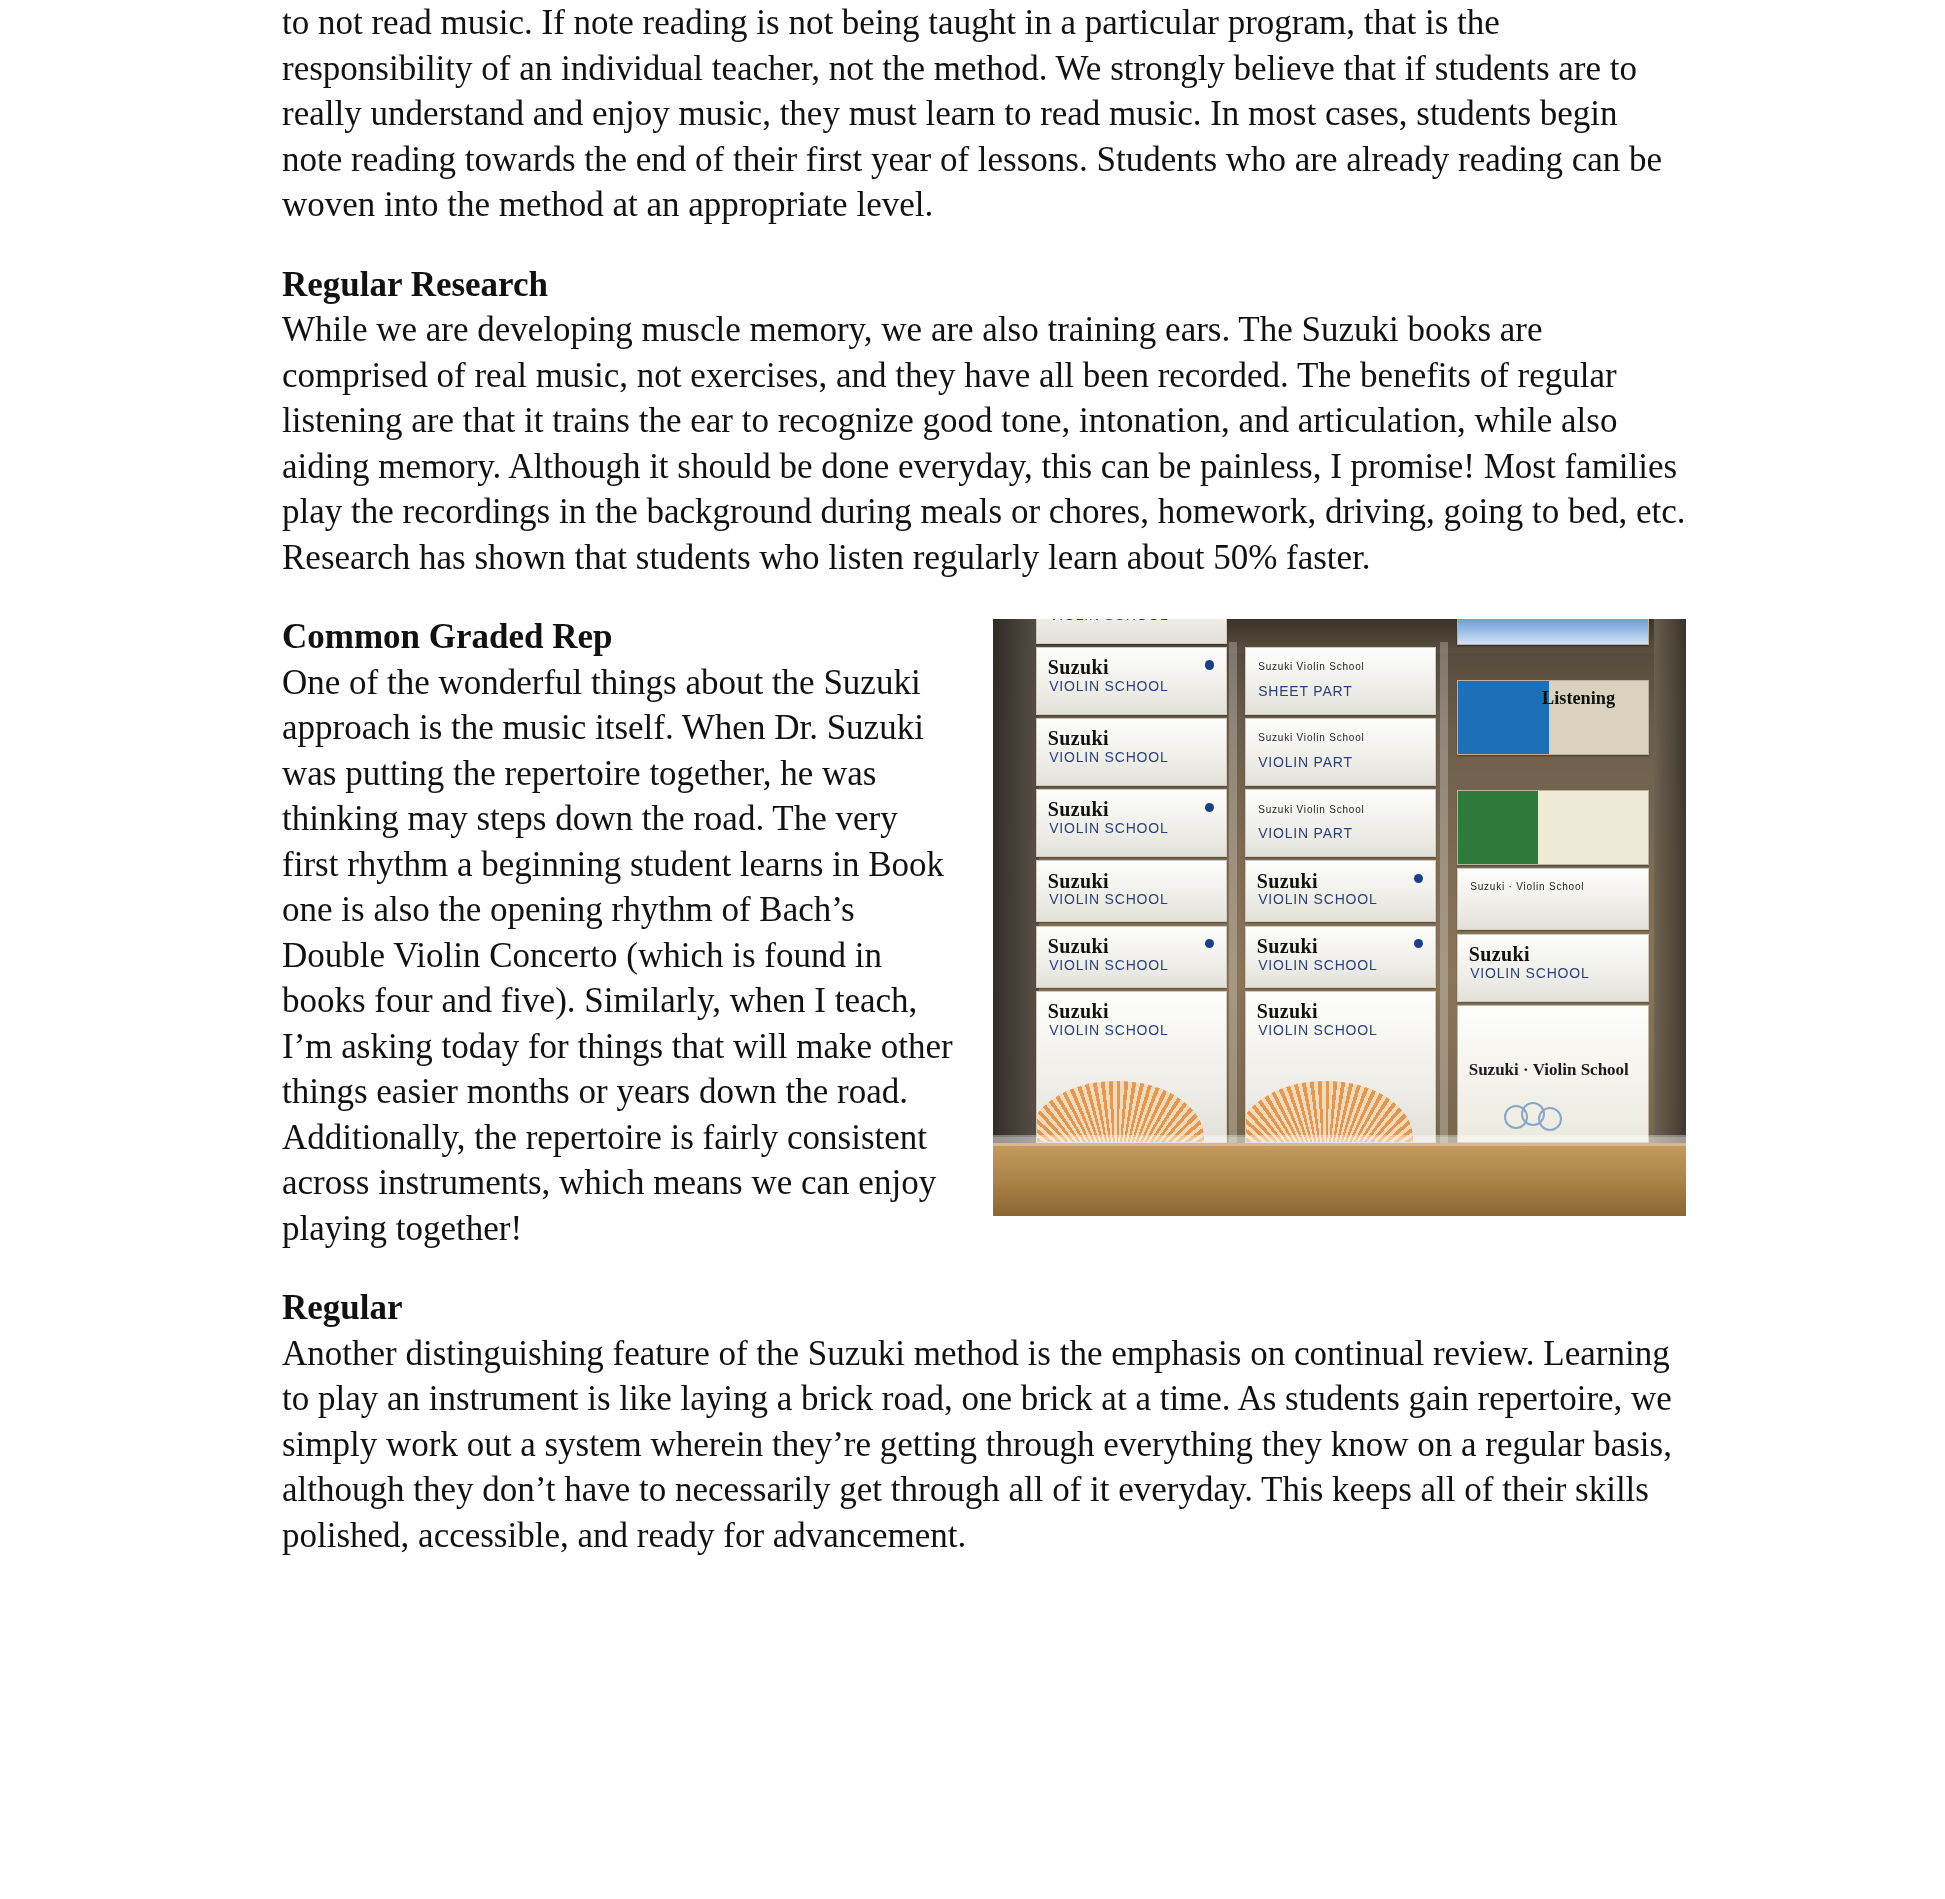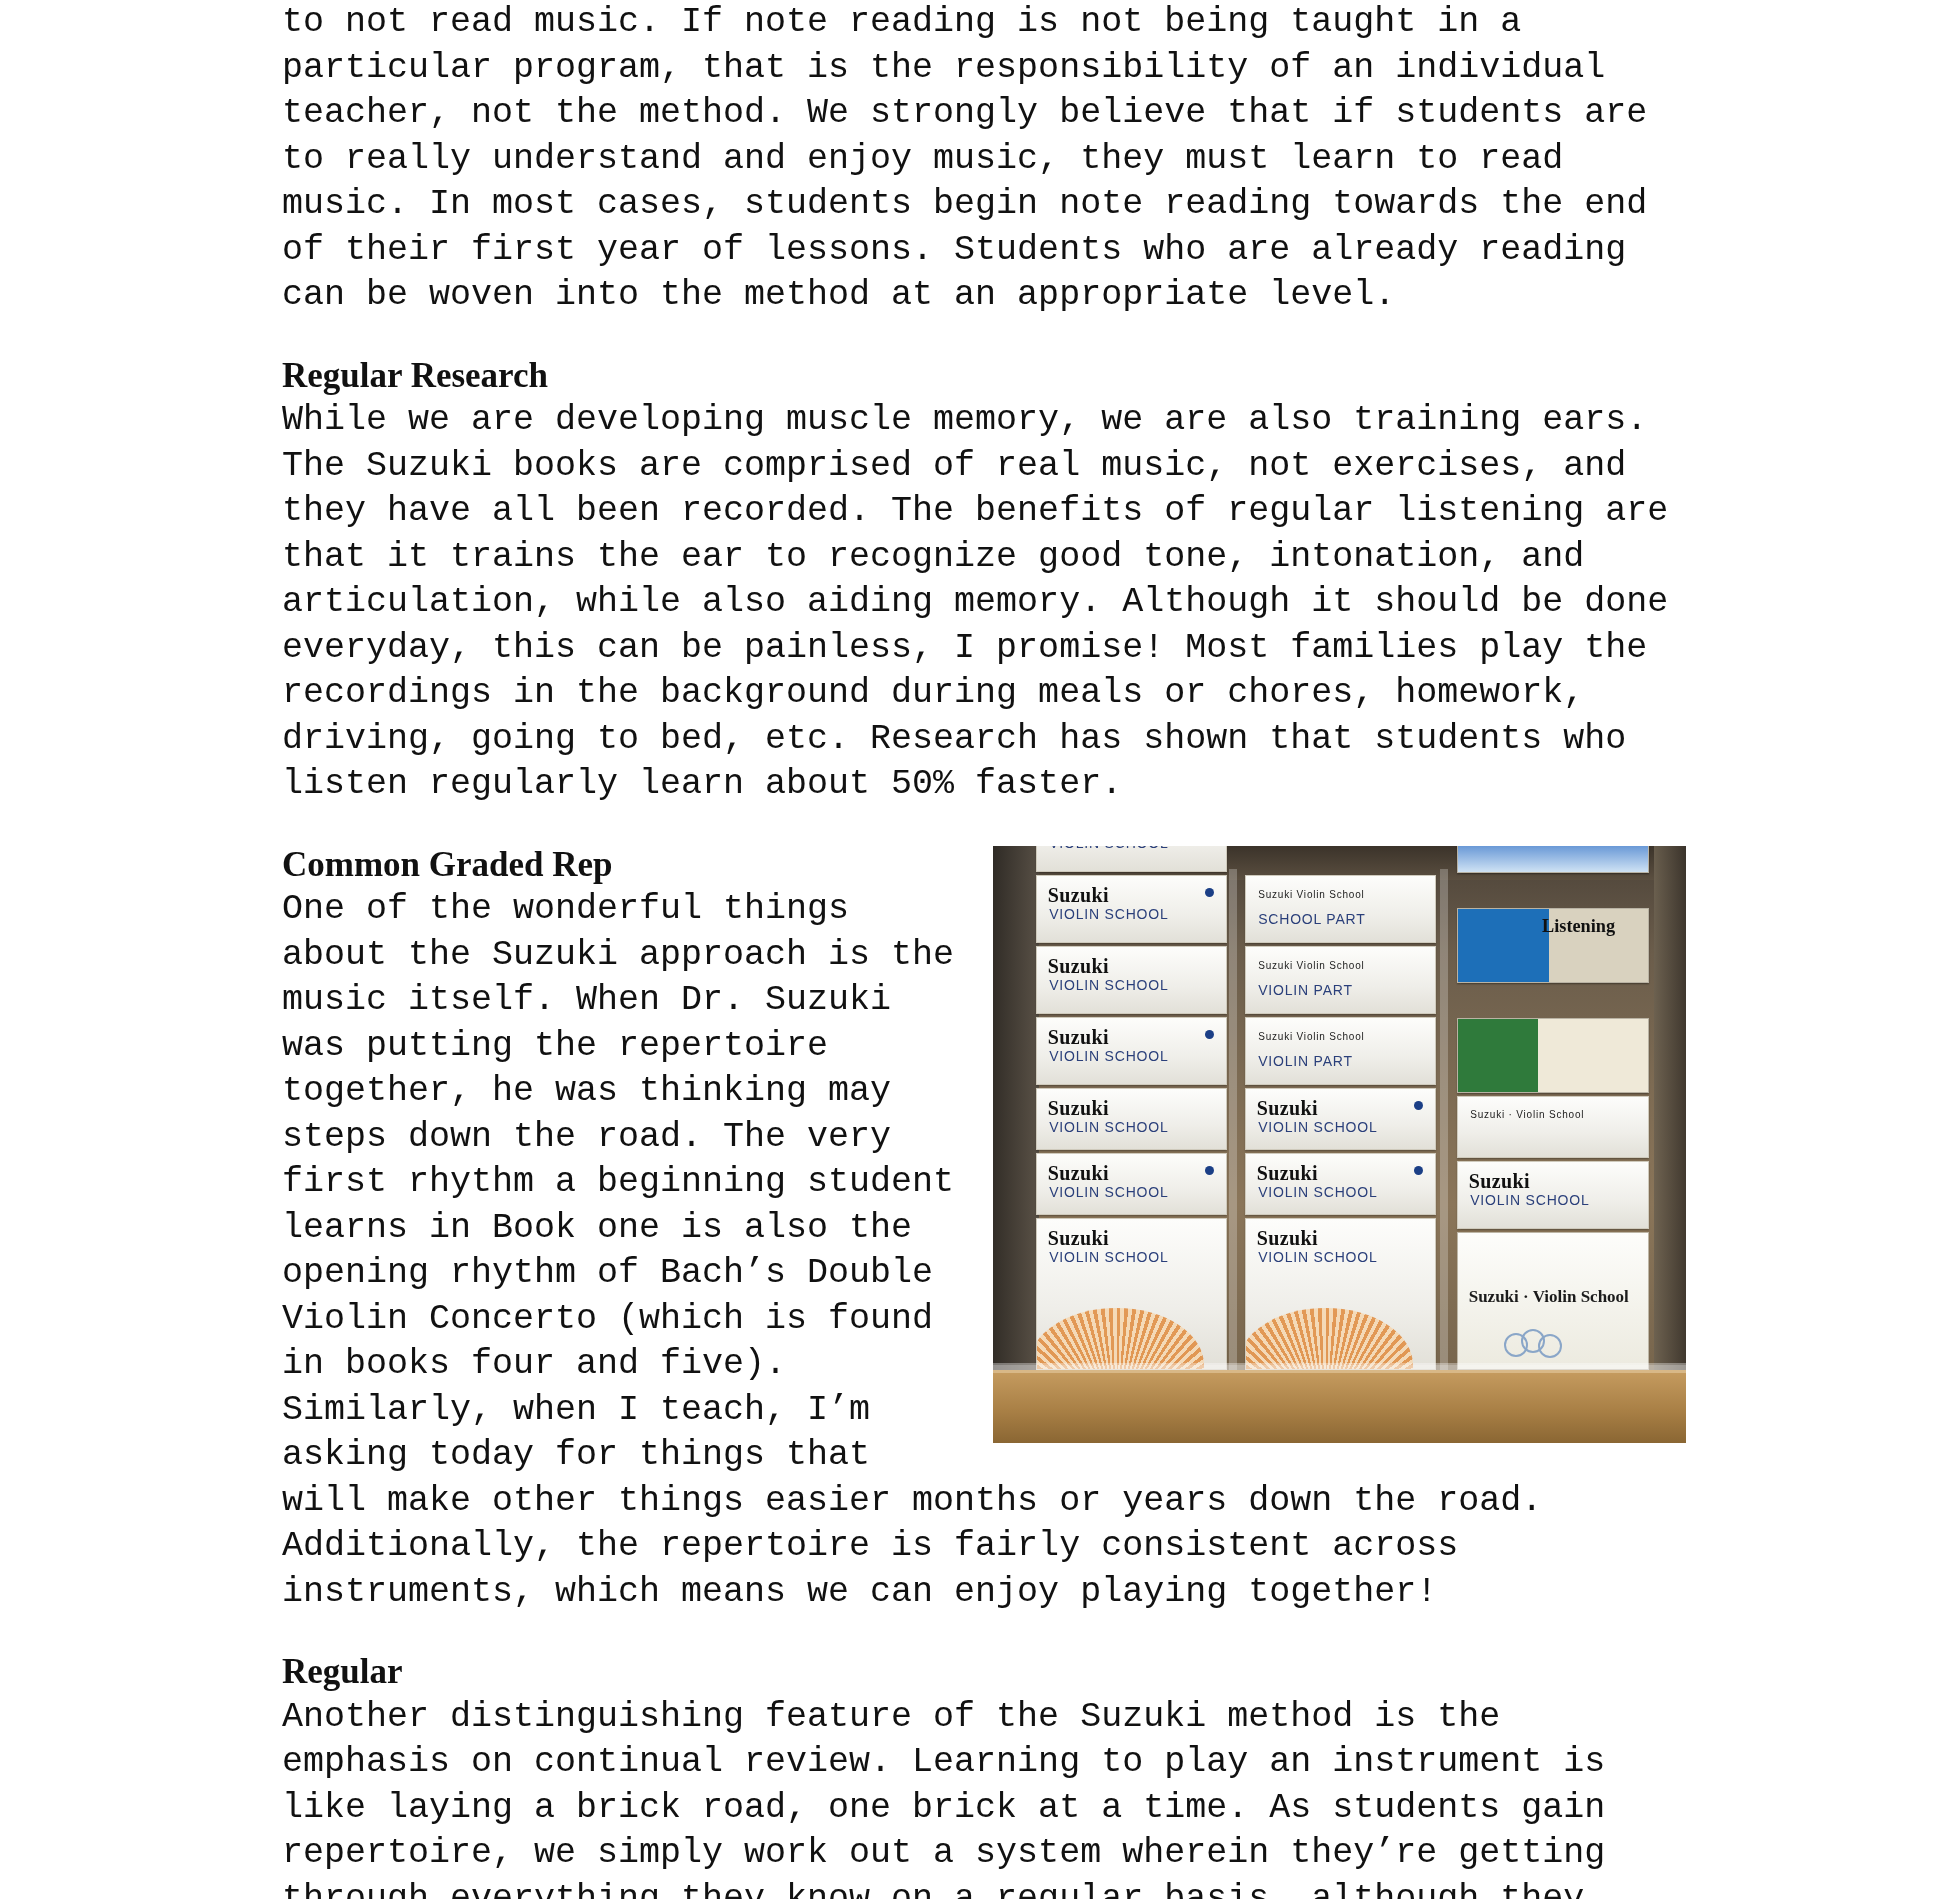--- a/index.html
+++ b/index.html
@@ -24,21 +24,20 @@
   .doc-body {
     font-size: 35px;
     line-height: 1.30;
     text-align: left;
   }
   p {
     margin: 0;
   }
   .para {
     margin-bottom: 0;
-    font-family: Liberation Mono, monospace;
   }
   .gap {
     height: 34px;
   }
   .heading {
     font-weight: bold;
     font-size: 35px;
     line-height: 1.30;
   }
   
@@ -279,21 +278,21 @@
           <div class="bk bk-mid">
             <span class="sub" style="top:12.2px;font-size:10px;color:#222;">Suzuki Violin School</span>
             <span class="sub" style="top:34px;">VIOLIN PART</span>
           </div>
           <div class="bk bk-mid">
             <span class="sub" style="top:12.2px;font-size:10px;color:#222;">Suzuki Violin School</span>
             <span class="sub" style="top:34px;">VIOLIN PART</span>
           </div>
           <div class="bk bk-mid">
             <span class="sub" style="top:12.2px;font-size:10px;color:#222;">Suzuki Violin School</span>
-            <span class="sub" style="top:34px;">SCHOOL PART</span>
+            <span class="sub" style="top:34px;">SHEET PART</span>
           </div>
         </div>
 
         <div class="col col-c">
           <div class="rs-big">
             <span class="rtt2">Suzuki · Violin School</span>
             <div class="circles">
                 <span></span>
                 <span></span>
                 <span></span>

